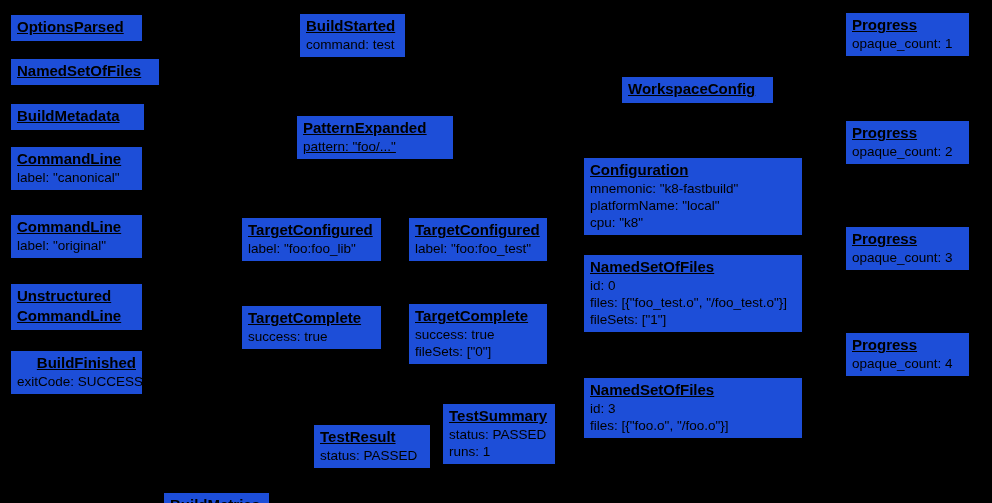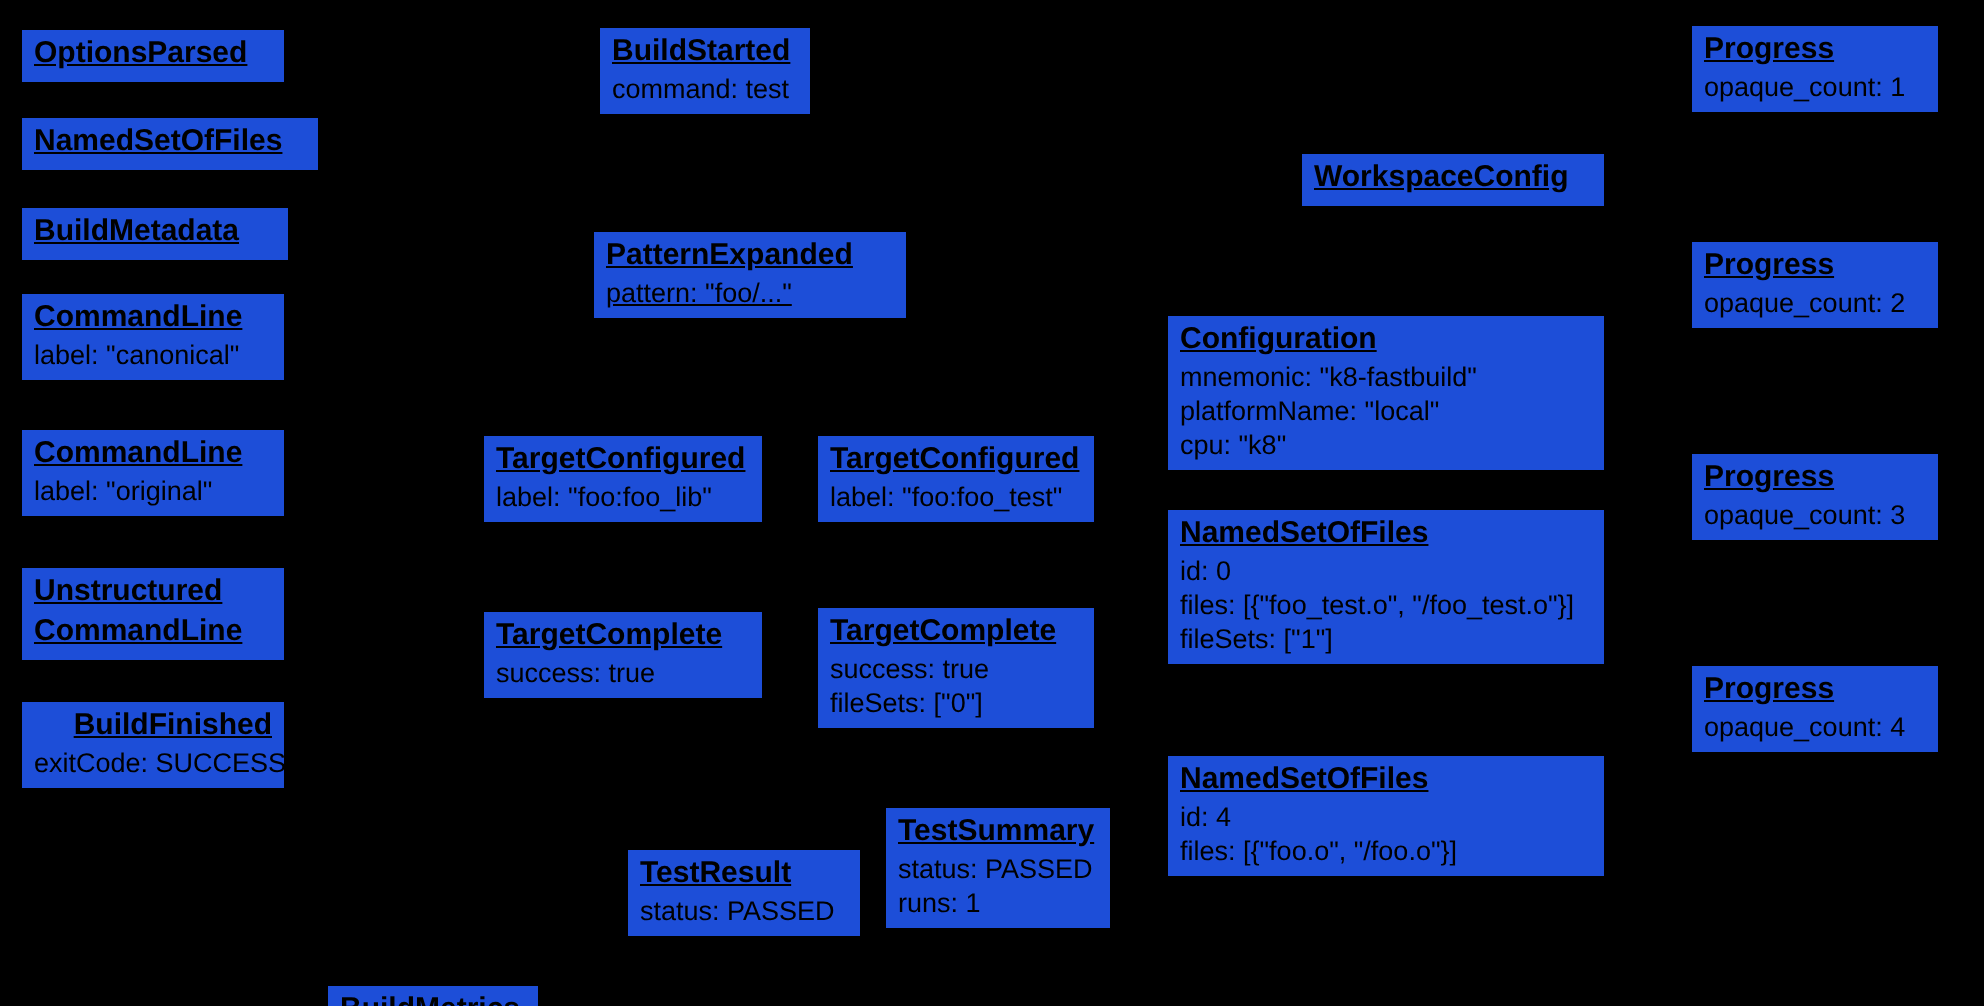--- a/index.html
+++ b/index.html
@@ -114,41 +114,41 @@
     <div class="f">success: true</div>
     <div class="f">fileSets: ["0"]</div>
   </div>
 
   <div class="node" style="left:442px; top:403px; width:114px;">
     <div class="t">TestSummary</div>
     <div class="f">status: PASSED</div>
     <div class="f">runs: 1</div>
   </div>
 
-  <div class="node" style="left:650px; top:76px; width:153px;">
+  <div class="node" style="left:621px; top:76px; width:153px;">
     <div class="t">WorkspaceConfig</div>
   </div>
 
   <div class="node" style="left:583px; top:157px; width:220px;">
     <div class="t">Configuration</div>
     <div class="f">mnemonic: "k8-fastbuild"</div>
     <div class="f">platformName: "local"</div>
     <div class="f">cpu: "k8"</div>
   </div>
 
   <div class="node" style="left:583px; top:254px; width:220px;">
     <div class="t">NamedSetOfFiles</div>
     <div class="f">id: 0</div>
     <div class="f">files: [{"foo_test.o", "/foo_test.o"}]</div>
     <div class="f">fileSets: ["1"]</div>
   </div>
 
   <div class="node" style="left:583px; top:377px; width:220px;">
     <div class="t">NamedSetOfFiles</div>
-    <div class="f">id: 4</div>
+    <div class="f">id: 3</div>
     <div class="f">files: [{"foo.o", "/foo.o"}]</div>
   </div>
 
   <div class="node" style="left:845px; top:12px; width:125px;">
     <div class="t">Progress</div>
     <div class="f">opaque_count: 1</div>
   </div>
 
   <div class="node" style="left:845px; top:120px; width:125px;">
     <div class="t">Progress</div>

